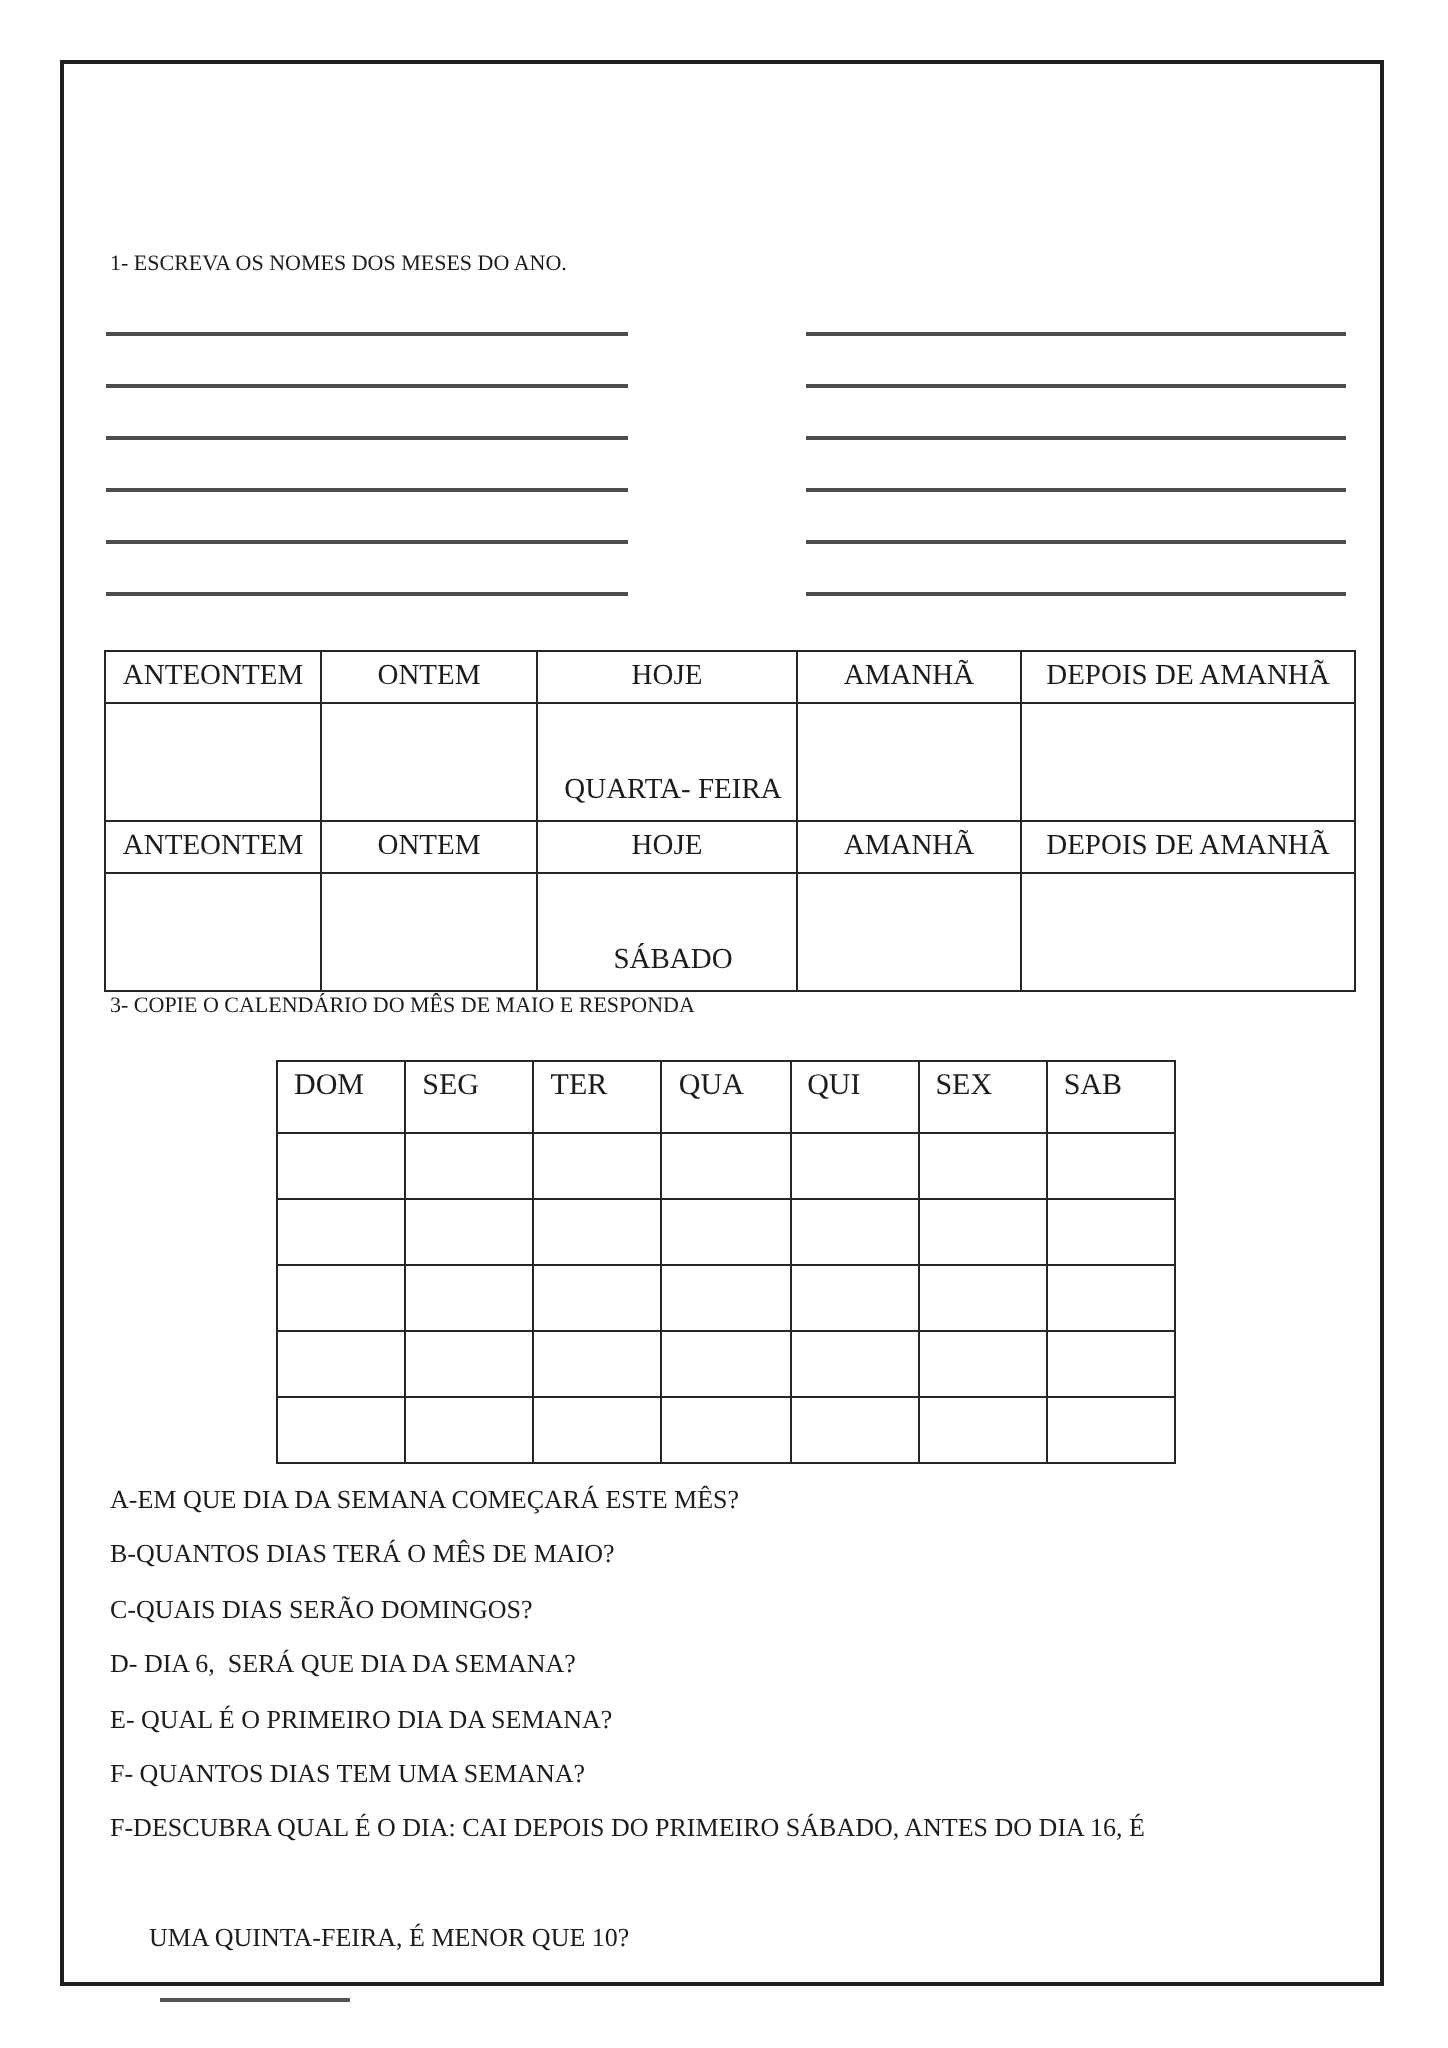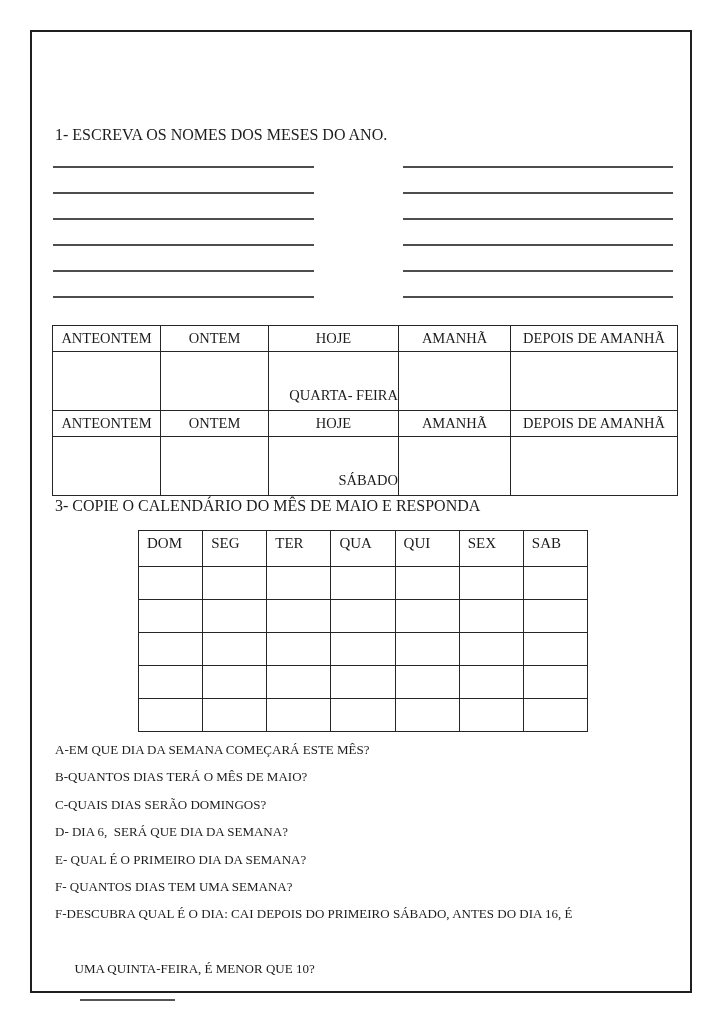--- a/index.html
+++ b/index.html
@@ -31,21 +31,21 @@
     width: 724px;
     text-align: center;
     font-size: 15px;
     font-weight: bold;
     letter-spacing: 0.2px;
     white-space: pre;
   }
   .label {
     position: absolute;
     left: 55px;
-    font-size: 16px;
+    font-size: 11px;
     white-space: pre;
   }
   .q1-label { top: 126px; }
   .q2-label { top: 302px; }
   .q3-label { top: 497px; }
   .blank-line {
     position: absolute;
     height: 0;
     border-bottom: 2px solid #4d4d4d;
   }
@@ -66,21 +66,21 @@
     width: 625px;
   }
   .week-table tr.hdr th {
     height: 23px;
     vertical-align: middle;
     white-space: nowrap;
   }
   .week-table tr.val td {
     height: 52px;
     vertical-align: bottom;
-    text-align: right;
+    text-align: center;
     padding: 0 0 6px 6px;
     white-space: nowrap;
   }
   .calendar-table {
     left: 138px;
     top: 530px;
     width: 450px;
     padding-left: 32px;
   }
   .calendar-table th {

